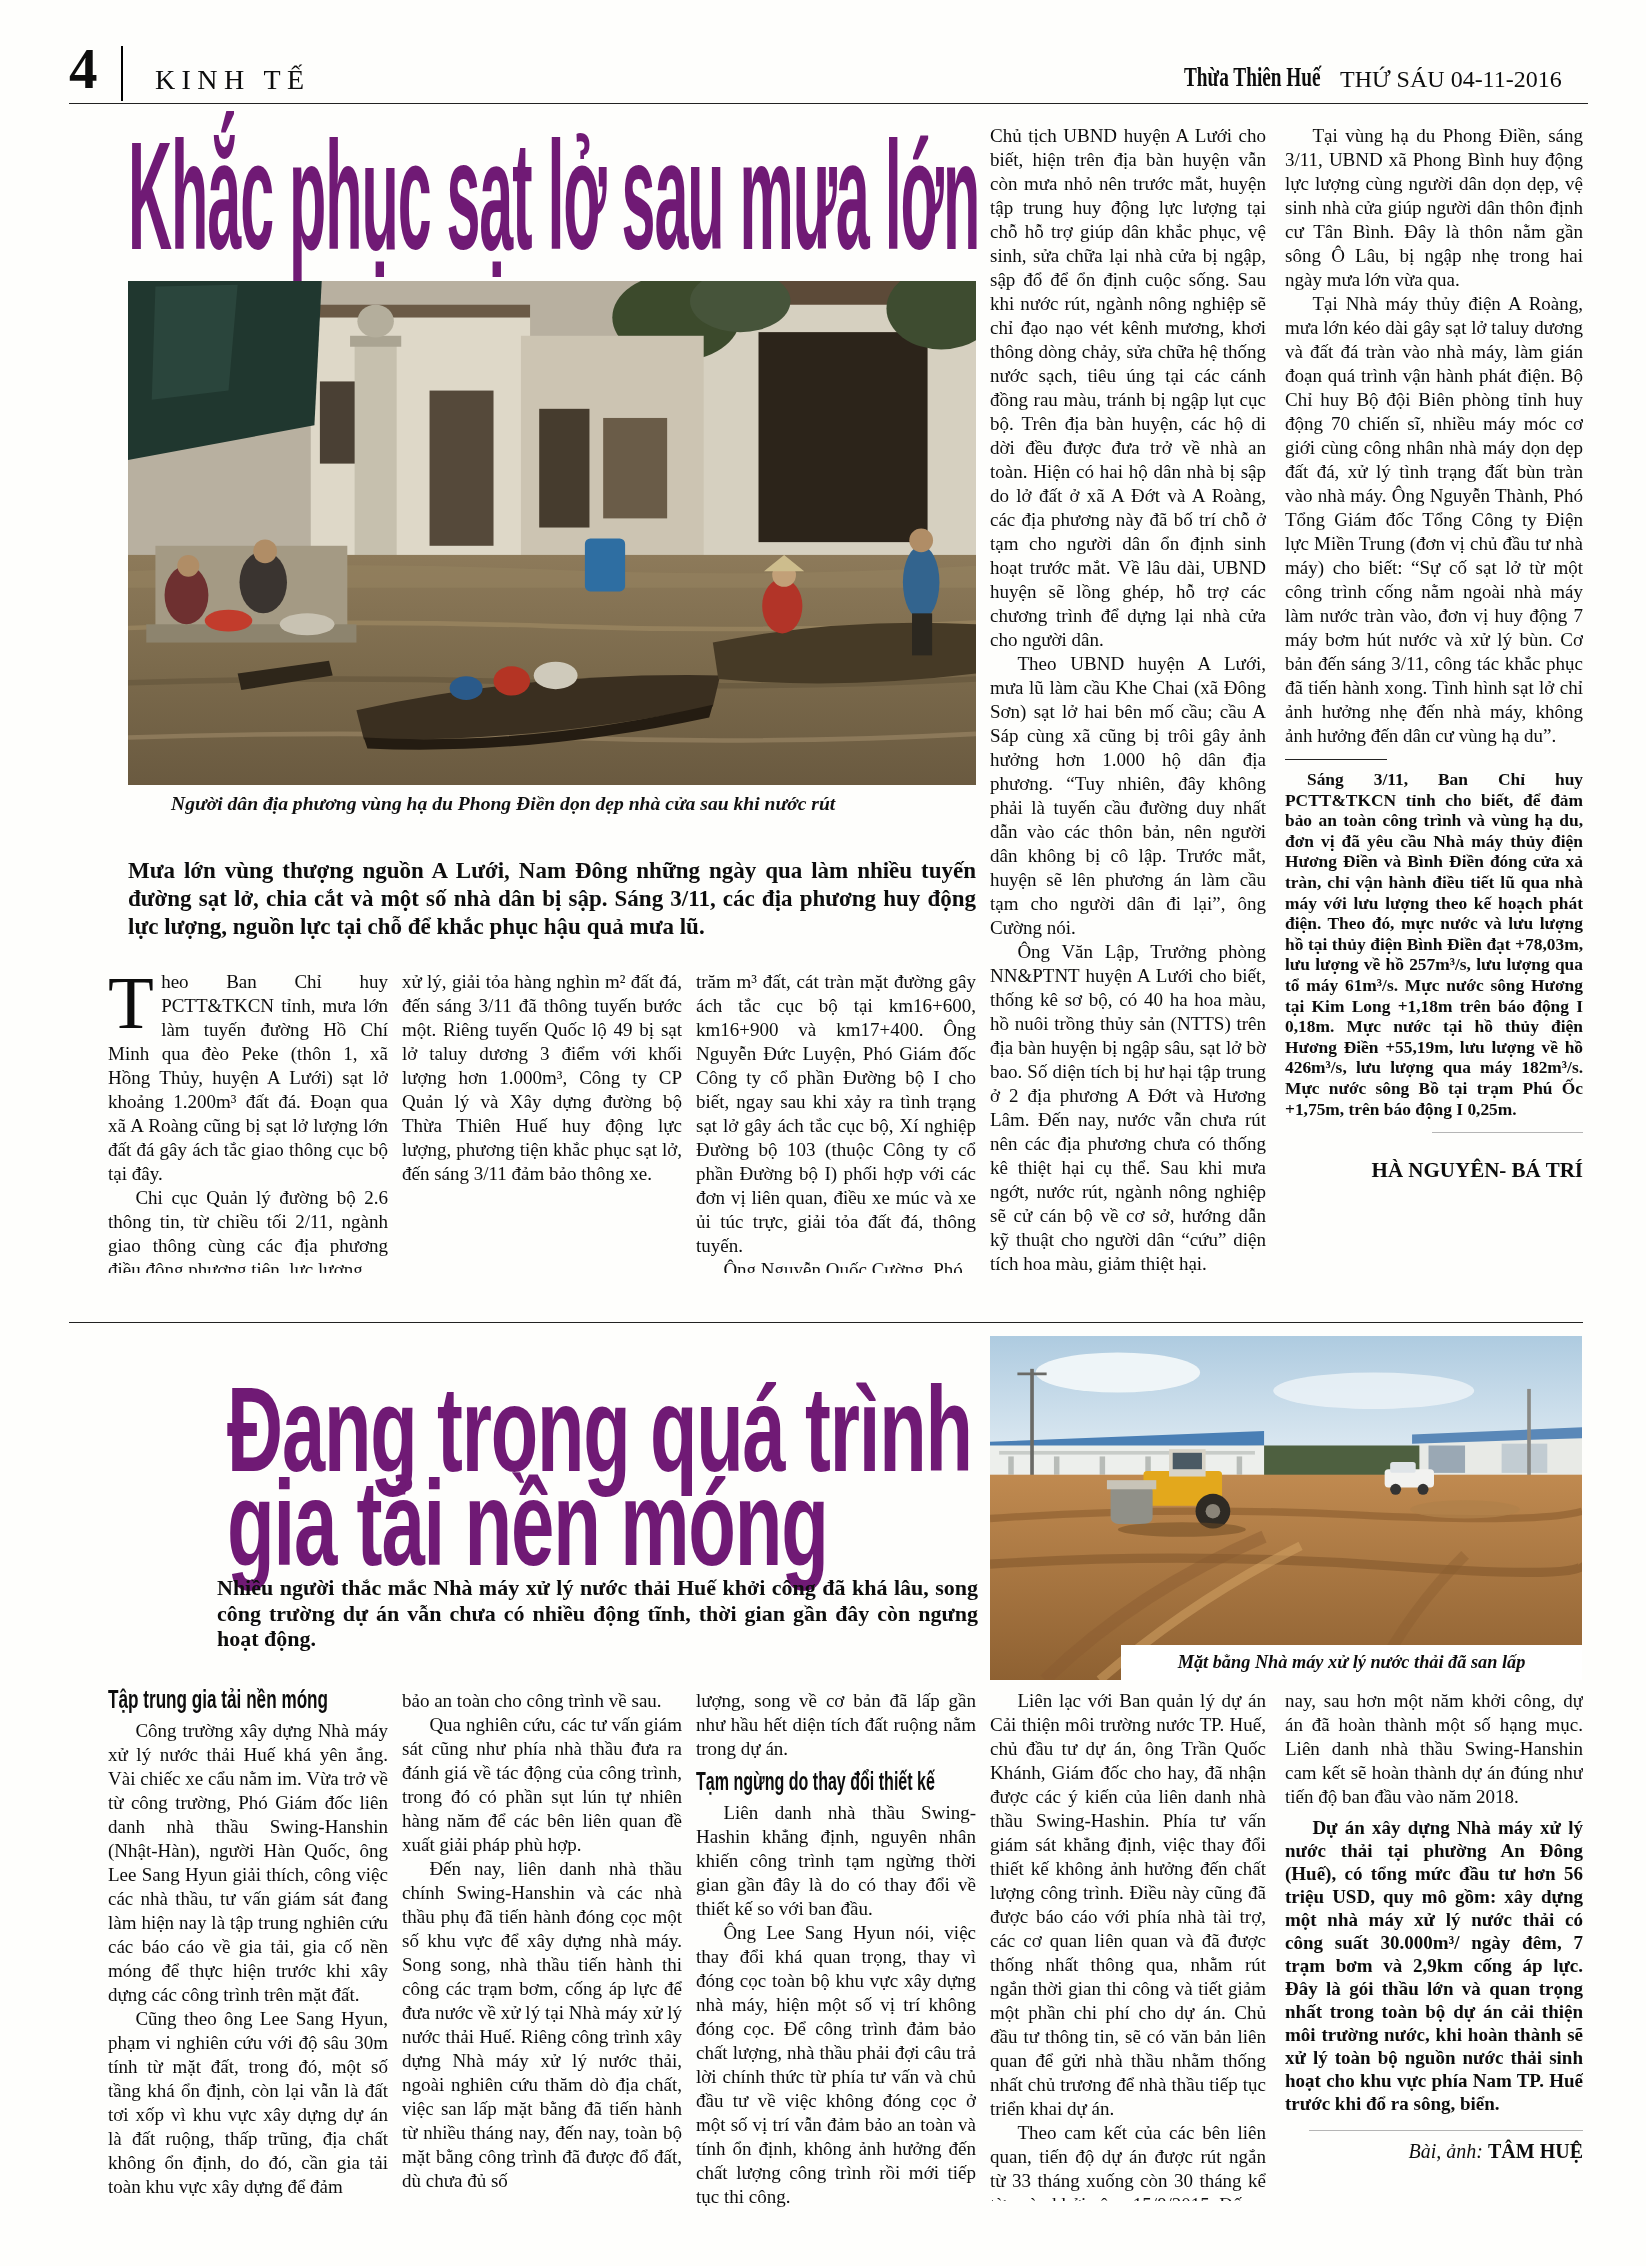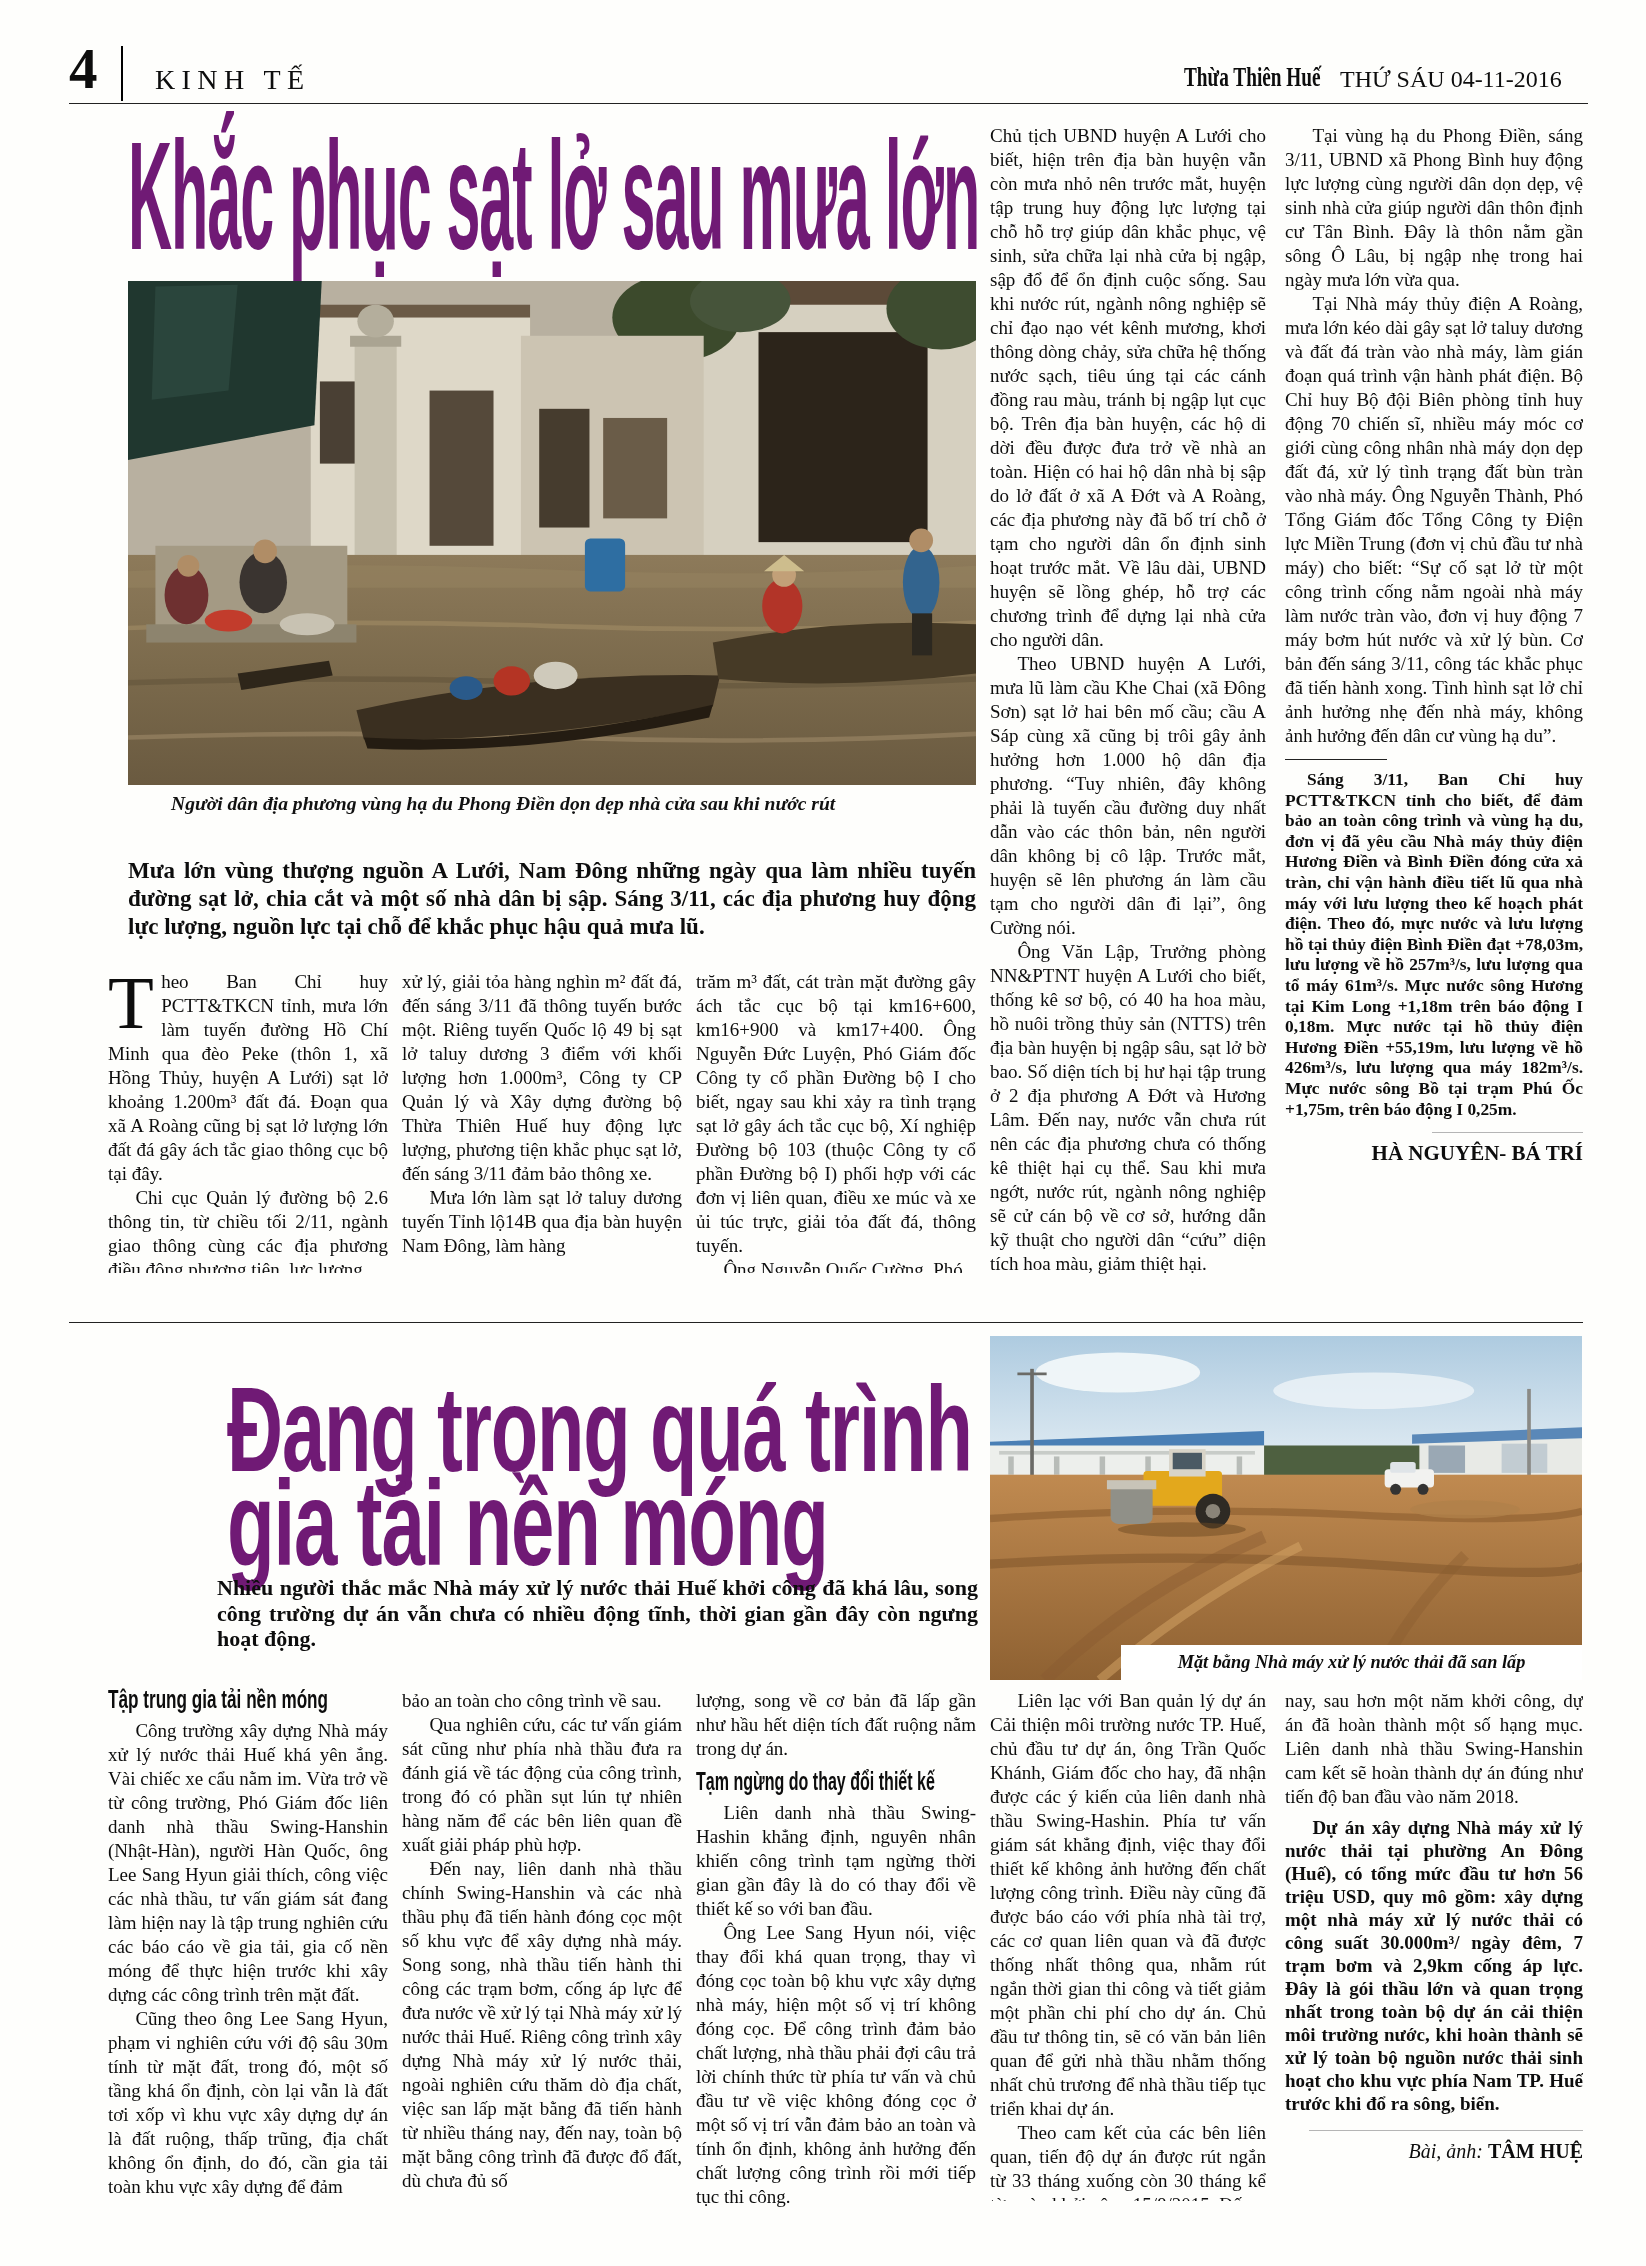--- a/index.html
+++ b/index.html
@@ -112,21 +112,20 @@
   <div class="abs caption" style="left:171px;top:793px;width:804px;">Người dân địa phương vùng hạ du Phong Điền dọn dẹp nhà cửa sau khi nước rút</div>
 
   <div class="abs lead" style="left:128px;top:857px;width:848px;height:90px;font-size:23px;line-height:28px;overflow:hidden;">Mưa lớn vùng thượng nguồn A Lưới, Nam Đông những ngày qua làm nhiều tuyến đường sạt lở, chia cắt và một số nhà dân bị sập. Sáng 3/11, các địa phương huy động lực lượng, nguồn lực tại chỗ để khắc phục hậu quả mưa lũ.</div>
 
   <div class="abs body-col" style="left:108px;top:970px;width:280px;height:303px;">
     <p class="noind"><span class="dropcap">T</span><span>heo Ban Chỉ huy PCTT&amp;TKCN tỉnh, mưa lớn làm tuyến đường Hồ Chí Minh qua đèo Peke (thôn 1, xã Hồng Thủy, huyện A Lưới) sạt lở khoảng 1.200m³ đất đá. Đoạn qua xã A Roàng cũng bị sạt lở lượng lớn đất đá gây ách tắc giao thông cục bộ tại đây.</span></p>
     <p>Chi cục Quản lý đường bộ 2.6 thông tin, từ chiều tối 2/11, ngành giao thông cùng các địa phương điều động phương tiện, lực lượng</p>
   </div>
   <div class="abs body-col" style="left:402px;top:970px;width:280px;height:303px;">
     <p class="noind">xử lý, giải tỏa hàng nghìn m² đất đá, đến sáng 3/11 đã thông tuyến bước một. Riêng tuyến Quốc lộ 49 bị sạt lở taluy dương 3 điểm với khối lượng hơn 1.000m³, Công ty CP Quản lý và Xây dựng đường bộ Thừa Thiên Huế huy động lực lượng, phương tiện khắc phục sạt lở, đến sáng 3/11 đảm bảo thông xe.</p>
-    <p>Mưa lớn làm sạt lở taluy dương tuyến Tỉnh lộ14B qua địa bàn huyện Nam Đông, làm hàng</p>
   </div>
   <div class="abs body-col" style="left:696px;top:970px;width:280px;height:303px;">
     <p class="noind">trăm m³ đất, cát tràn mặt đường gây ách tắc cục bộ tại km16+600, km16+900 và km17+400. Ông Nguyễn Đức Luyện, Phó Giám đốc Công ty cổ phần Đường bộ I cho biết, ngay sau khi xảy ra tình trạng sạt lở gây ách tắc cục bộ, Xí nghiệp Đường bộ 103 (thuộc Công ty cổ phần Đường bộ I) phối hợp với các đơn vị liên quan, điều xe múc và xe ủi túc trực, giải tỏa đất đá, thông tuyến.</p>
     <p>Ông Nguyễn Quốc Cường, Phó</p>
   </div>
 
   <div class="abs body-col" style="left:990px;top:124px;width:276px;height:1153px;">
     <p class="noind">Chủ tịch UBND huyện A Lưới cho biết, hiện trên địa bàn huyện vẫn còn mưa nhỏ nên trước mắt, huyện tập trung huy động lực lượng tại chỗ hỗ trợ giúp dân khắc phục, vệ sinh, sửa chữa lại nhà cửa bị ngập, sập đổ để ổn định cuộc sống. Sau khi nước rút, ngành nông nghiệp sẽ chỉ đạo nạo vét kênh mương, khơi thông dòng chảy, sửa chữa hệ thống nước sạch, tiêu úng tại các cánh đồng rau màu, tránh bị ngập lụt cục bộ. Trên địa bàn huyện, các hộ di dời đều được đưa trở về nhà an toàn. Hiện có hai hộ dân nhà bị sập do lở đất ở xã A Đớt và A Roàng, các địa phương này đã bố trí chỗ ở tạm cho người dân ổn định sinh hoạt trước mắt. Về lâu dài, UBND huyện sẽ lồng ghép, hỗ trợ các chương trình để dựng lại nhà cửa cho người dân.</p>
     <p>Theo UBND huyện A Lưới, mưa lũ làm cầu Khe Chai (xã Đông Sơn) sạt lở hai bên mố cầu; cầu A Sáp cùng xã cũng bị trôi gây ảnh hưởng hơn 1.000 hộ dân địa phương. “Tuy nhiên, đây không phải là tuyến cầu đường duy nhất dẫn vào các thôn bản, nên người dân không bị cô lập. Trước mắt, huyện sẽ lên phương án làm cầu tạm cho người dân đi lại”, ông Cường nói.</p>
     <p>Ông Văn Lập, Trưởng phòng NN&amp;PTNT huyện A Lưới cho biết, thống kê sơ bộ, có 40 ha hoa màu, hồ nuôi trồng thủy sản (NTTS) trên địa bàn huyện bị ngập sâu, sạt lở bờ bao. Số diện tích bị hư hại tập trung ở 2 địa phương A Đớt và Hương Lâm. Đến nay, nước vẫn chưa rút nên các địa phương chưa có thống kê thiệt hại cụ thể. Sau khi mưa ngớt, nước rút, ngành nông nghiệp sẽ cử cán bộ về cơ sở, hướng dẫn kỹ thuật cho người dân “cứu” diện tích hoa màu, giảm thiệt hại.</p>
@@ -134,21 +133,21 @@
   <div class="abs" style="left:1285px;top:124px;width:298px;height:1166px;overflow:hidden;">
     <div class="body-col" style="width:298px;">
       <p>Tại vùng hạ du Phong Điền, sáng 3/11, UBND xã Phong Bình huy động lực lượng cùng người dân dọn dẹp, vệ sinh nhà cửa giúp người dân thôn định cư Tân Bình. Đây là thôn nằm gần sông Ô Lâu, bị ngập nhẹ trong hai ngày mưa lớn vừa qua.</p>
       <p>Tại Nhà máy thủy điện A Roàng, mưa lớn kéo dài gây sạt lở taluy dương và đất đá tràn vào nhà máy, làm gián đoạn quá trình vận hành phát điện. Bộ Chỉ huy Bộ đội Biên phòng tỉnh huy động 70 chiến sĩ, nhiều máy móc cơ giới cùng công nhân nhà máy dọn dẹp đất đá, xử lý tình trạng đất bùn tràn vào nhà máy. Ông Nguyễn Thành, Phó Tổng Giám đốc Tổng Công ty Điện lực Miền Trung (đơn vị chủ đầu tư nhà máy) cho biết: “Sự cố sạt lở từ một công trình cống nằm ngoài nhà máy làm nước tràn vào, đơn vị huy động 7 máy bơm hút nước và xử lý bùn. Cơ bản đến sáng 3/11, công tác khắc phục đã tiến hành xong. Tình hình sạt lở chỉ ảnh hưởng nhẹ đến nhà máy, không ảnh hưởng đến dân cư vùng hạ du”.</p>
     </div>
     <div class="rule-dark" style="width:102px;margin-top:11px;"></div>
     <div class="note" style="margin-top:9.1px;">
       <p class="noind">Sáng 3/11, Ban Chỉ huy PCTT&amp;TKCN tỉnh cho biết, để đảm bảo an toàn công trình và vùng hạ du, đơn vị đã yêu cầu Nhà máy thủy điện Hương Điền và Bình Điền đóng cửa xả tràn, chỉ vận hành điều tiết lũ qua nhà máy với lưu lượng theo kế hoạch phát điện. Theo đó, mực nước và lưu lượng hồ tại thủy điện Bình Điền đạt +78,03m, lưu lượng về hồ 257m³/s, lưu lượng qua tổ máy 61m³/s. Mực nước sông Hương tại Kim Long +1,18m trên báo động I 0,18m. Mực nước tại hồ thủy điện Hương Điền +55,19m, lưu lượng về hồ 426m³/s, lưu lượng qua máy 182m³/s. Mực nước sông Bồ tại trạm Phú Ốc +1,75m, trên báo động I 0,25m.</p>
     </div>
     <div class="rule-gray" style="width:151px;margin:12.8px 0 0 auto;"></div>
-    <div class="byline" style="margin-top:8px;font-family:Liberation Serif, serif;">HÀ NGUYÊN- BÁ TRÍ</div>
+    <div class="byline" style="margin-top:25px;font-family:Liberation Serif, serif;">HÀ NGUYÊN- BÁ TRÍ</div>
   </div>
 
   <div class="abs rule-dark" style="left:69px;top:1322px;width:1514px;"></div>
 
   <div class="abs hl" style="left:227px;top:1372px;width:768px;">
     <div style="height:94px;"><span class="fitx" style="font-size: 121px; line-height: 115px; letter-spacing: -1.8px; transform: scaleX(0.641897);">Đang trong quá trình</span></div>
     <div style="height:94px;"><span class="fitx" style="font-size: 121px; line-height: 115px; letter-spacing: -1.8px; transform: scaleX(0.644051);">gia tải nền móng</span></div>
   </div>
   <div class="abs lead" style="left:217px;top:1575px;width:761px;height:80px;font-size:22px;line-height:25.6px;overflow:hidden;">Nhiều người thắc mắc Nhà máy xử lý nước thải Huế khởi công đã khá lâu, song công trường dự án vẫn chưa có nhiều động tĩnh, thời gian gần đây còn ngưng hoạt động.</div>
 

